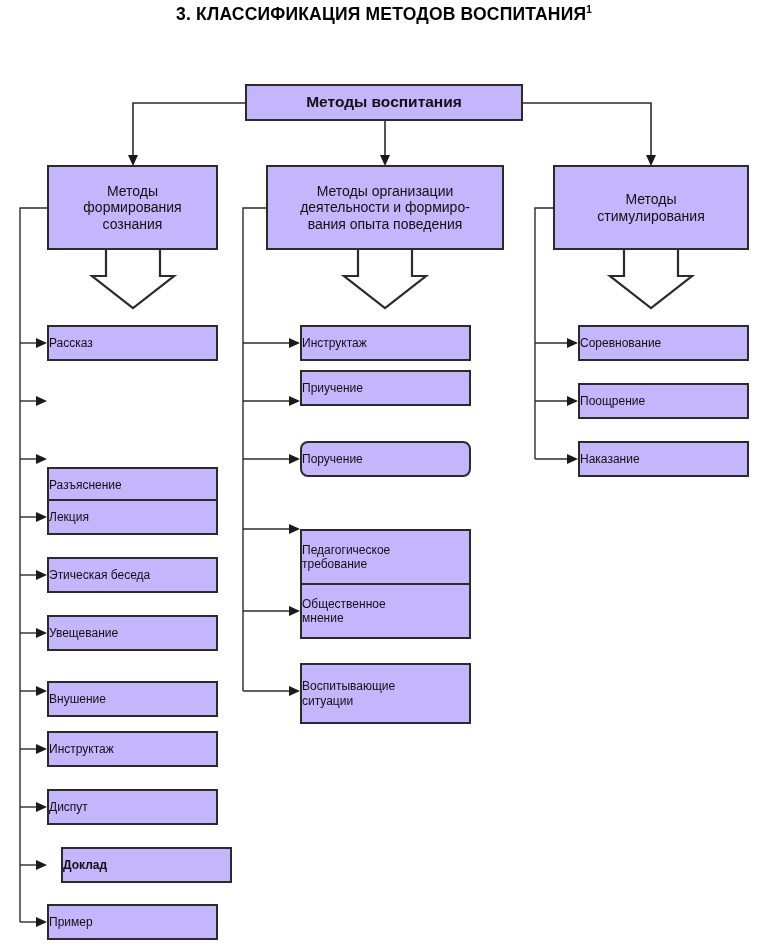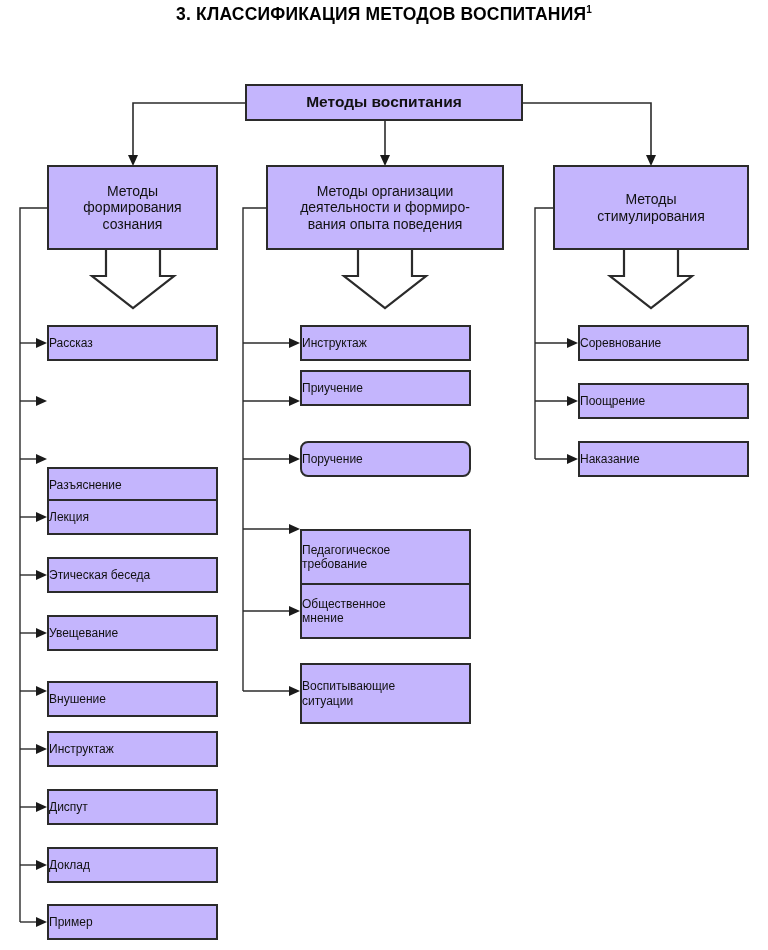--- a/index.html
+++ b/index.html
@@ -227,21 +227,21 @@
   </div>
   <div class="node leaf-node" style="left:47px; top:673px; width:171px; height:36px;margin-top:8px;">
     <span class="txt">Внушение</span>
   </div>
   <div class="node leaf-node" style="left:47px; top:731px; width:171px; height:36px;">
     <span class="txt">Инструктаж</span>
   </div>
   <div class="node leaf-node" style="left:47px; top:789px; width:171px; height:36px;">
     <span class="txt">Диспут</span>
   </div>
-  <div class="node leaf-node" style="left:47px; top:847px; width:171px; height:36px;">
+  <div class="node leaf-node" style="left:61px; top:847px; width:171px; height:36px;font-weight:bold;">
     <span class="txt">Доклад</span>
   </div>
   <div class="node leaf-node" style="left:47px; top:904px; width:171px; height:36px;">
     <span class="txt">Пример</span>
   </div>
 
   <div class="node leaf-node" style="left:300px; top:325px; width:171px; height:36px;">
     <span class="txt">Инструктаж</span>
   </div>
   <div class="node leaf-node" style="left:300px; top:370px; width:171px; height:36px;">

